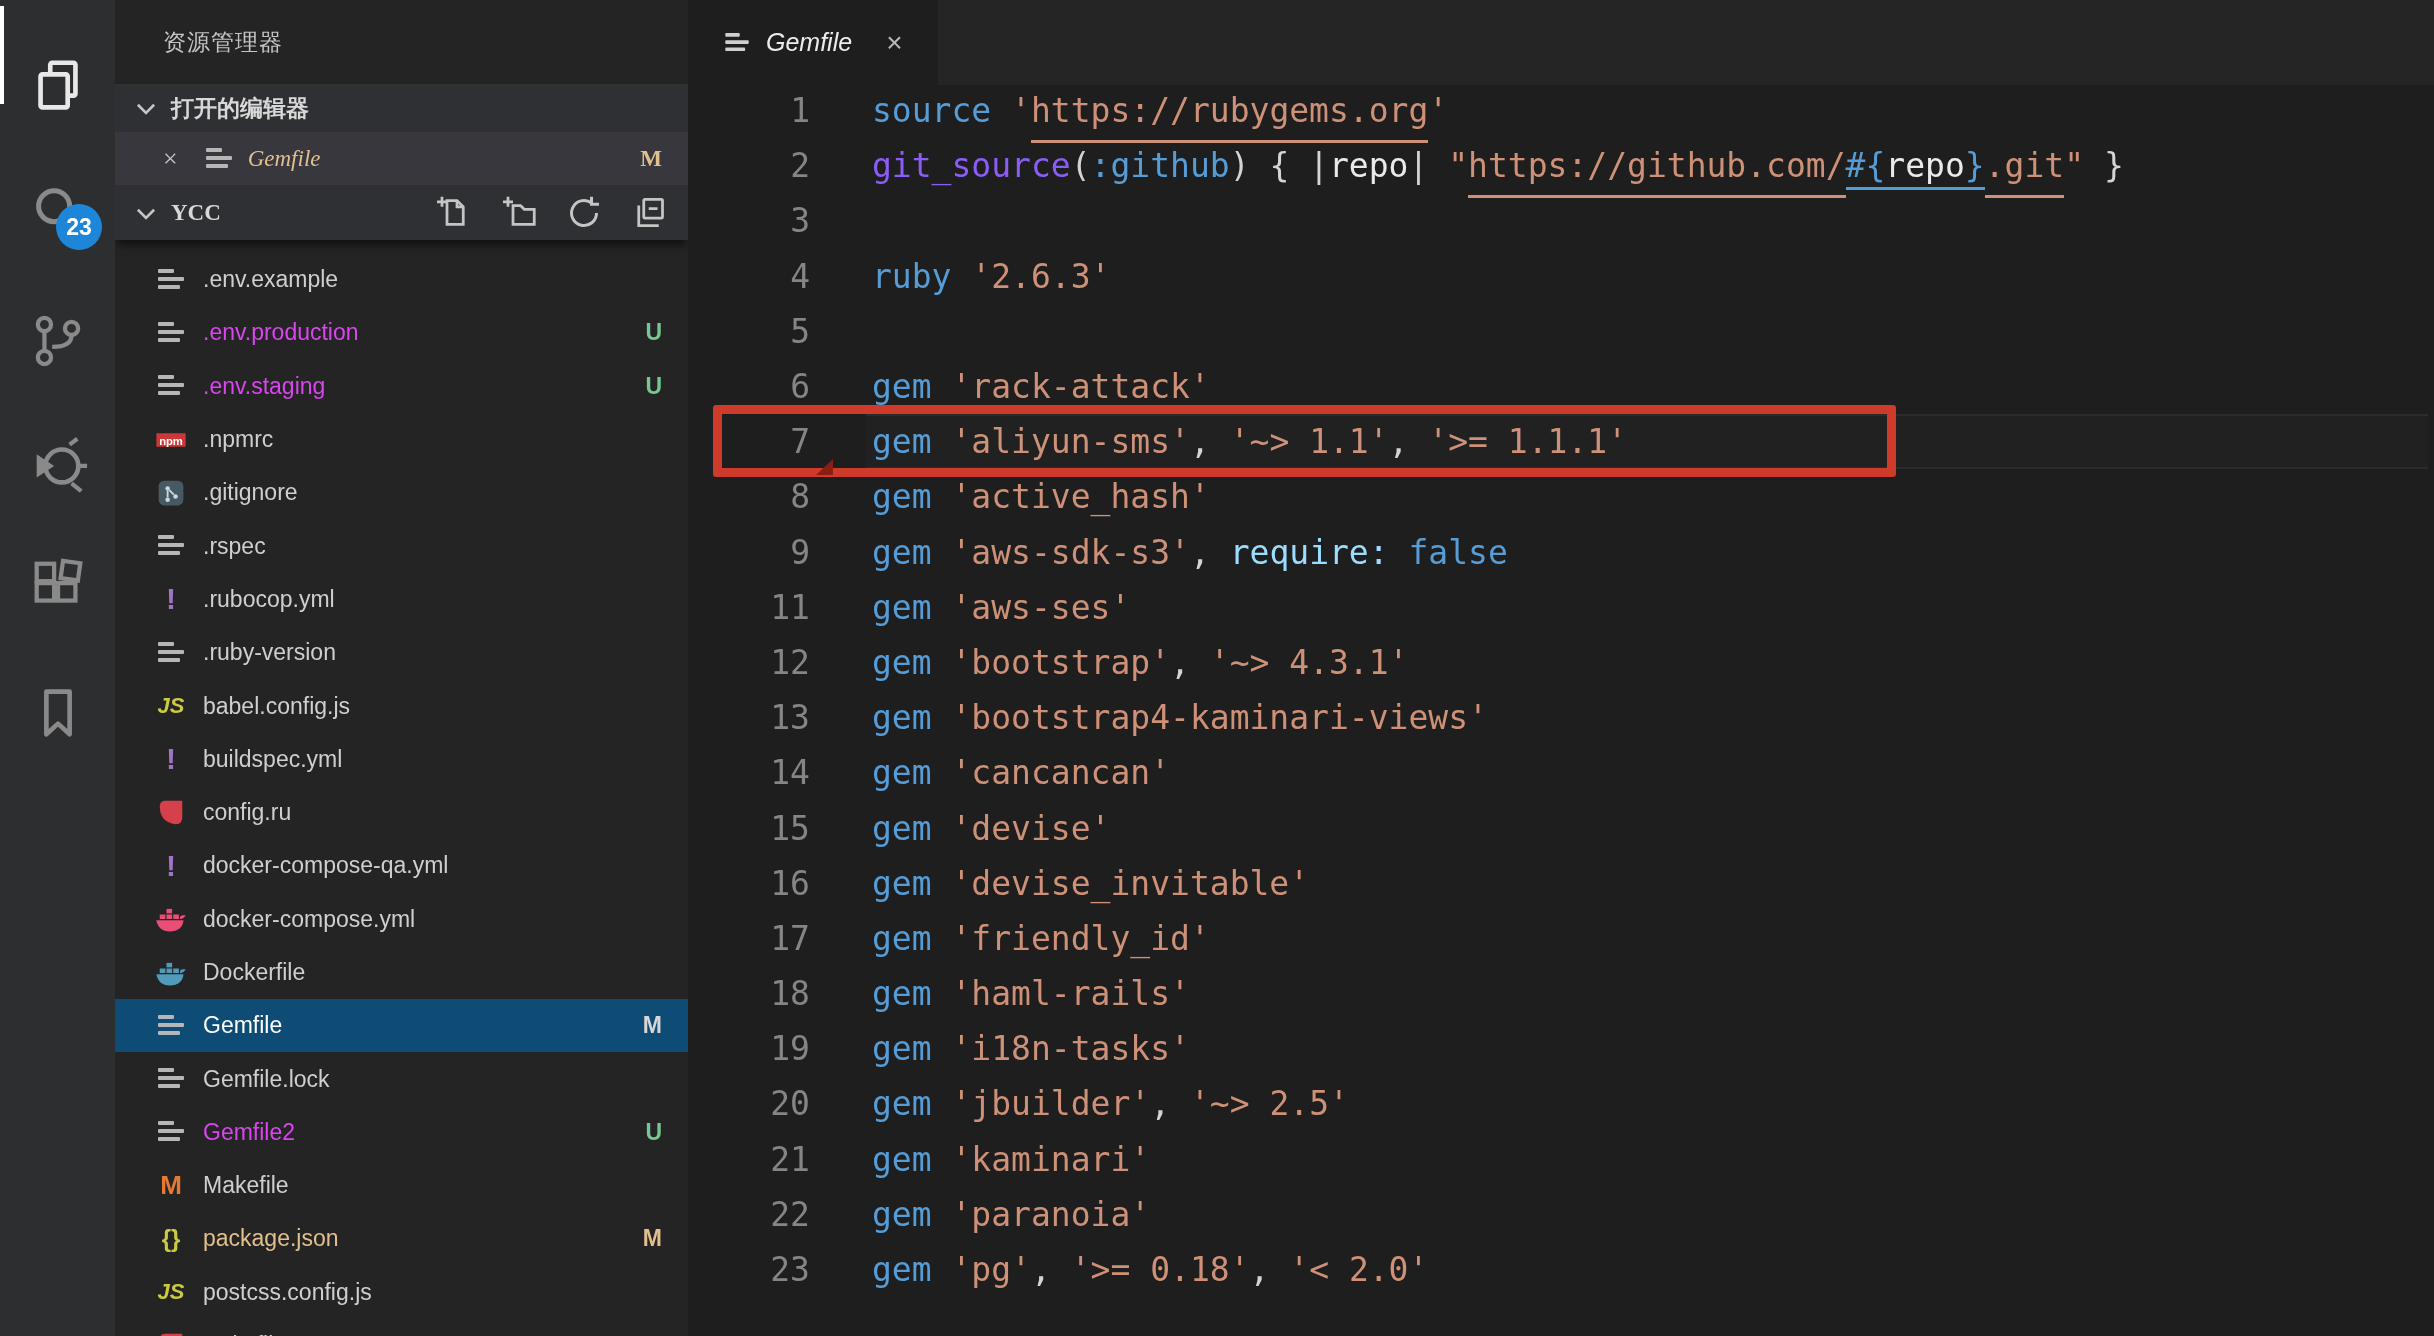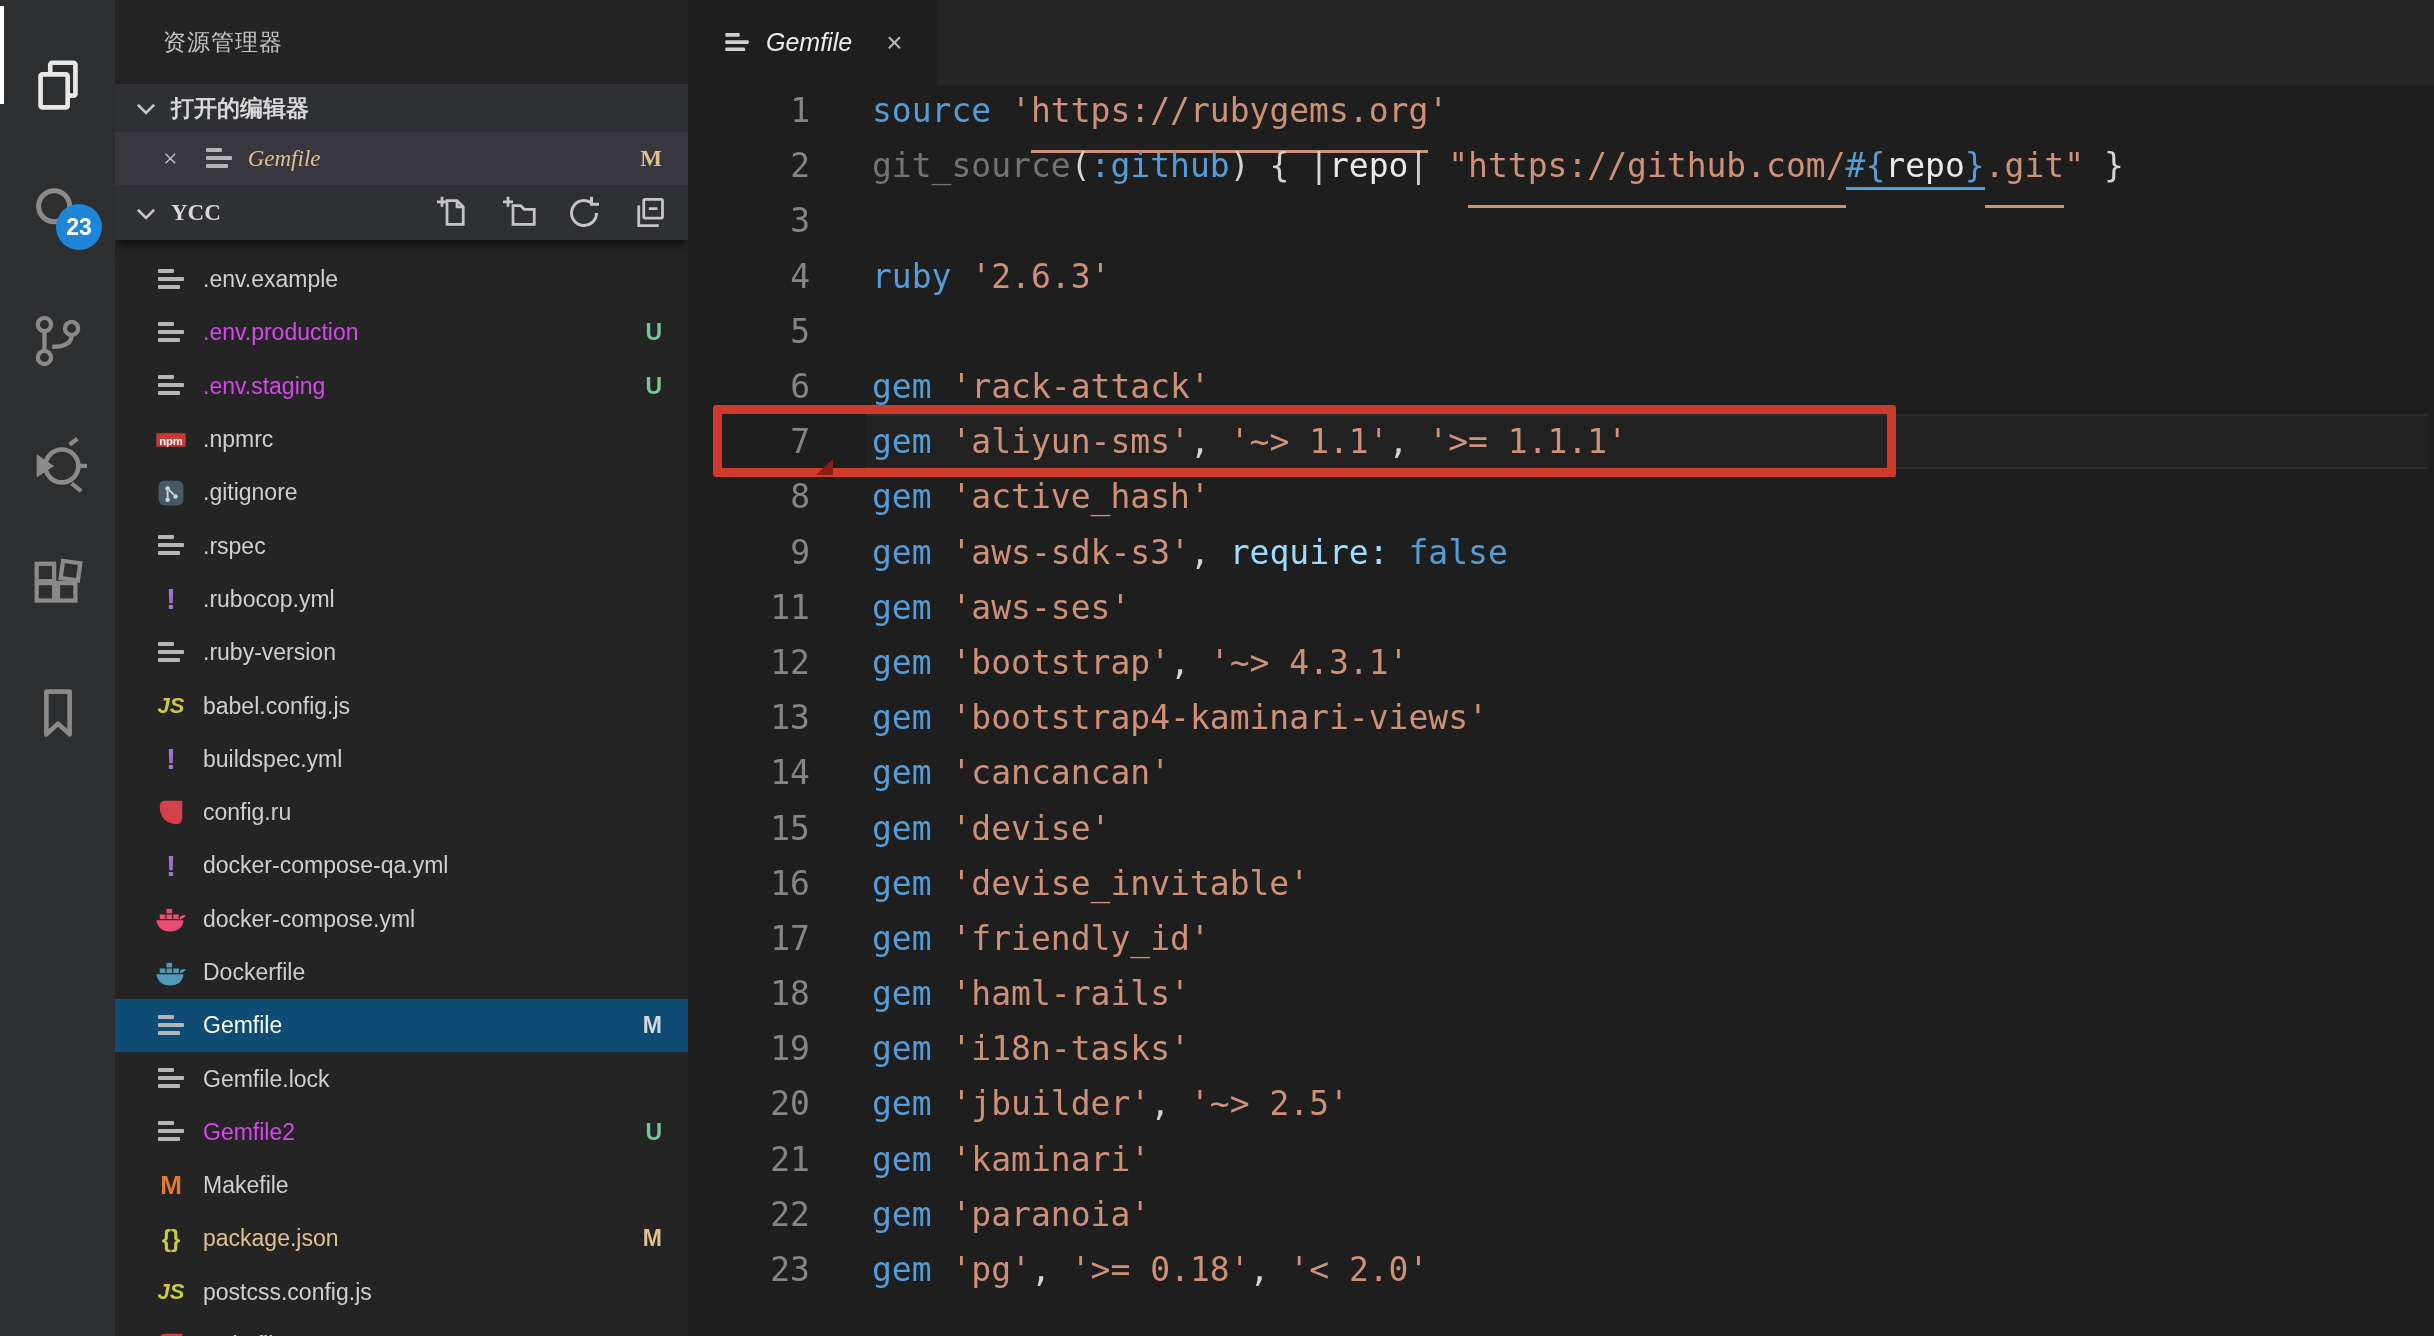--- a/index.html
+++ b/index.html
@@ -58,26 +58,26 @@
   .tab-close{margin-left:34px;font-size:28px;color:#b8b8b8;line-height:1;}
   .tab .lines-ic{margin-left:36px;transform:scale(.9);}
   .tab .lines-ic i{background:#cfcfcf;}
 
   .code{position:absolute;left:0;top:83px;width:1746px;height:1253px;overflow:hidden;
         font-family:"DejaVu Sans Mono",monospace;font-size:33px;}
   .cl{height:55.2px;display:flex;align-items:center;white-space:pre;}
   .num{width:122px;text-align:right;color:#858585;flex:0 0 122px;}
   .src{margin-left:62px;}
   .t-kw{color:#569CD6;}
-  .t-fn{color:#737373;}
+  .t-fn{color:#8b5cf6;}
   .t-str{color:#CE9178;}
   .t-punc{color:#D4D4D4;}
   .t-prop{color:#9CDCFE;}
   .t-var{color:#eaeaea;font-weight:normal;}
-  .u-str{border-bottom:3px solid #CE9178;padding-bottom:20px;}
+  .u-str{border-bottom:3px solid #CE9178;padding-bottom:10px;}
   .u-blue{border-bottom:3px solid #4F9FD8;padding-bottom:2px;}
 
   .curline{position:absolute;left:178px;right:6px;top:331px;height:51px;
            border-top:2px solid #2b2b2b;border-bottom:2px solid #2b2b2b;
            background:rgba(255,255,255,0.015);pointer-events:none;}
   .redbox{position:absolute;left:25px;top:322px;width:1183px;height:72px;box-sizing:border-box;
           border:9px solid #CE3B2B;border-radius:3px;pointer-events:none;}
   .redtri{position:absolute;left:128px;top:376px;width:17px;height:16px;background:#8C1D12;
           clip-path:polygon(100% 0,100% 100%,0 100%);pointer-events:none;}
 </style>

